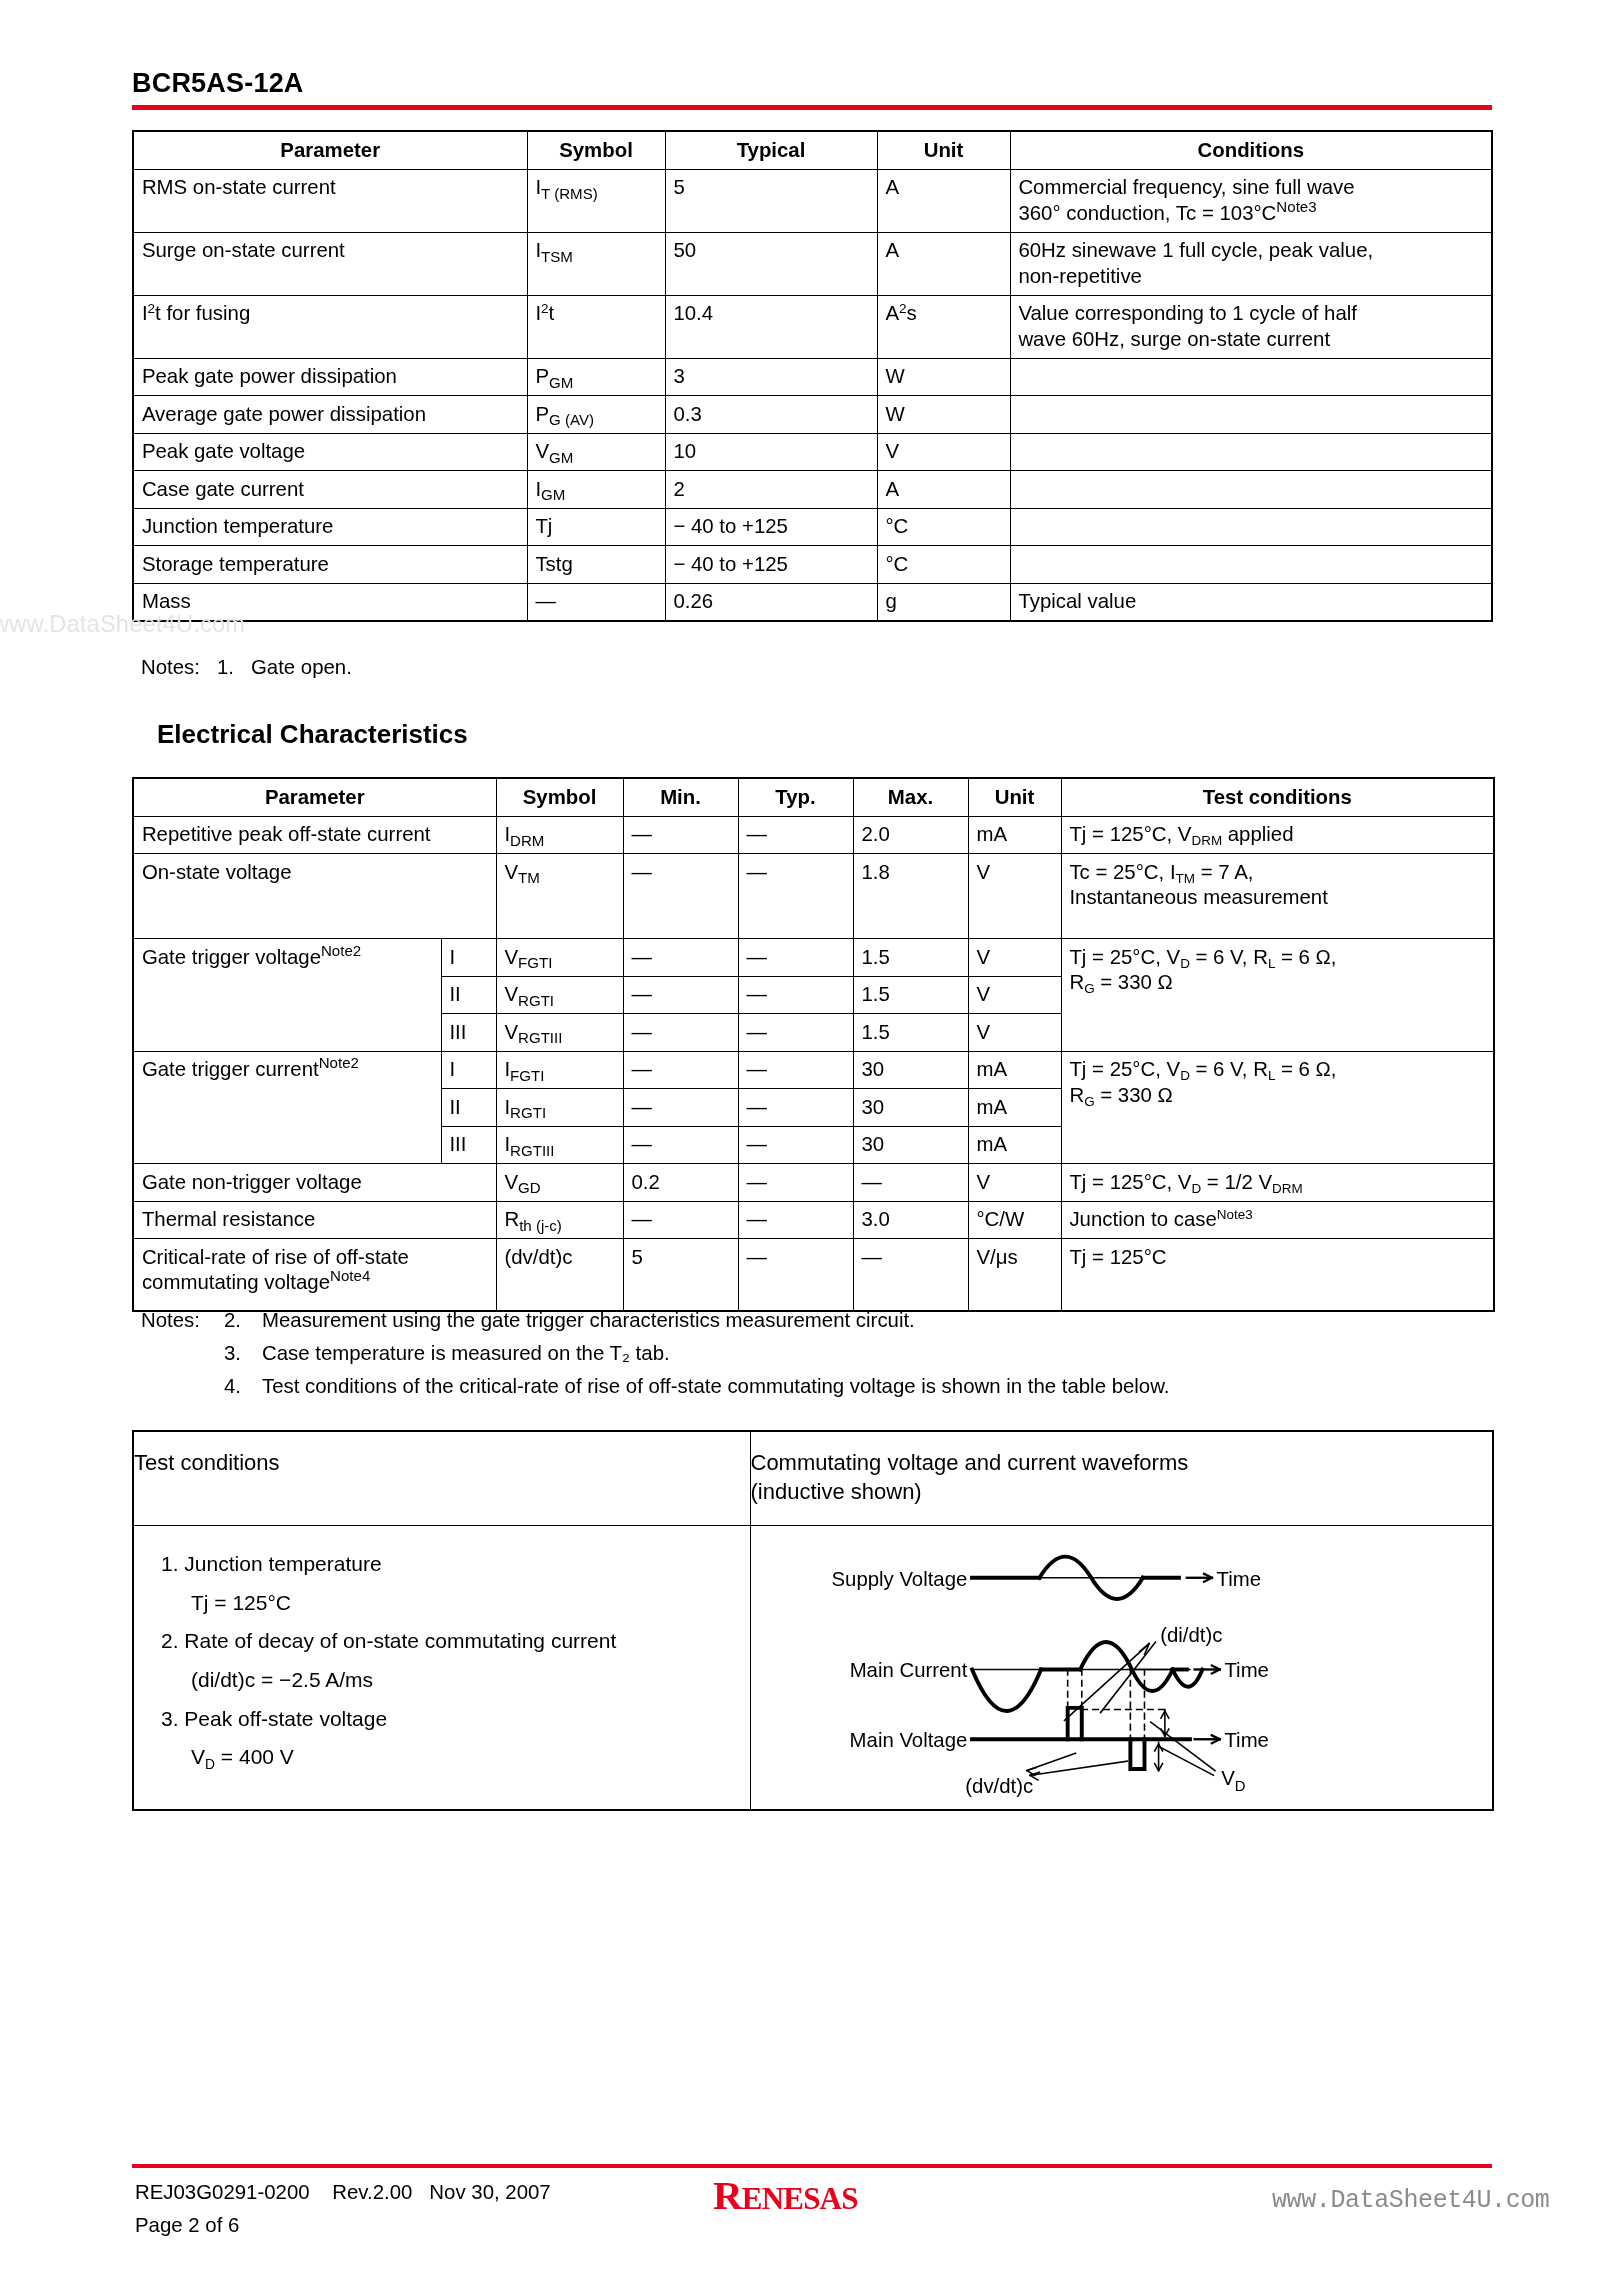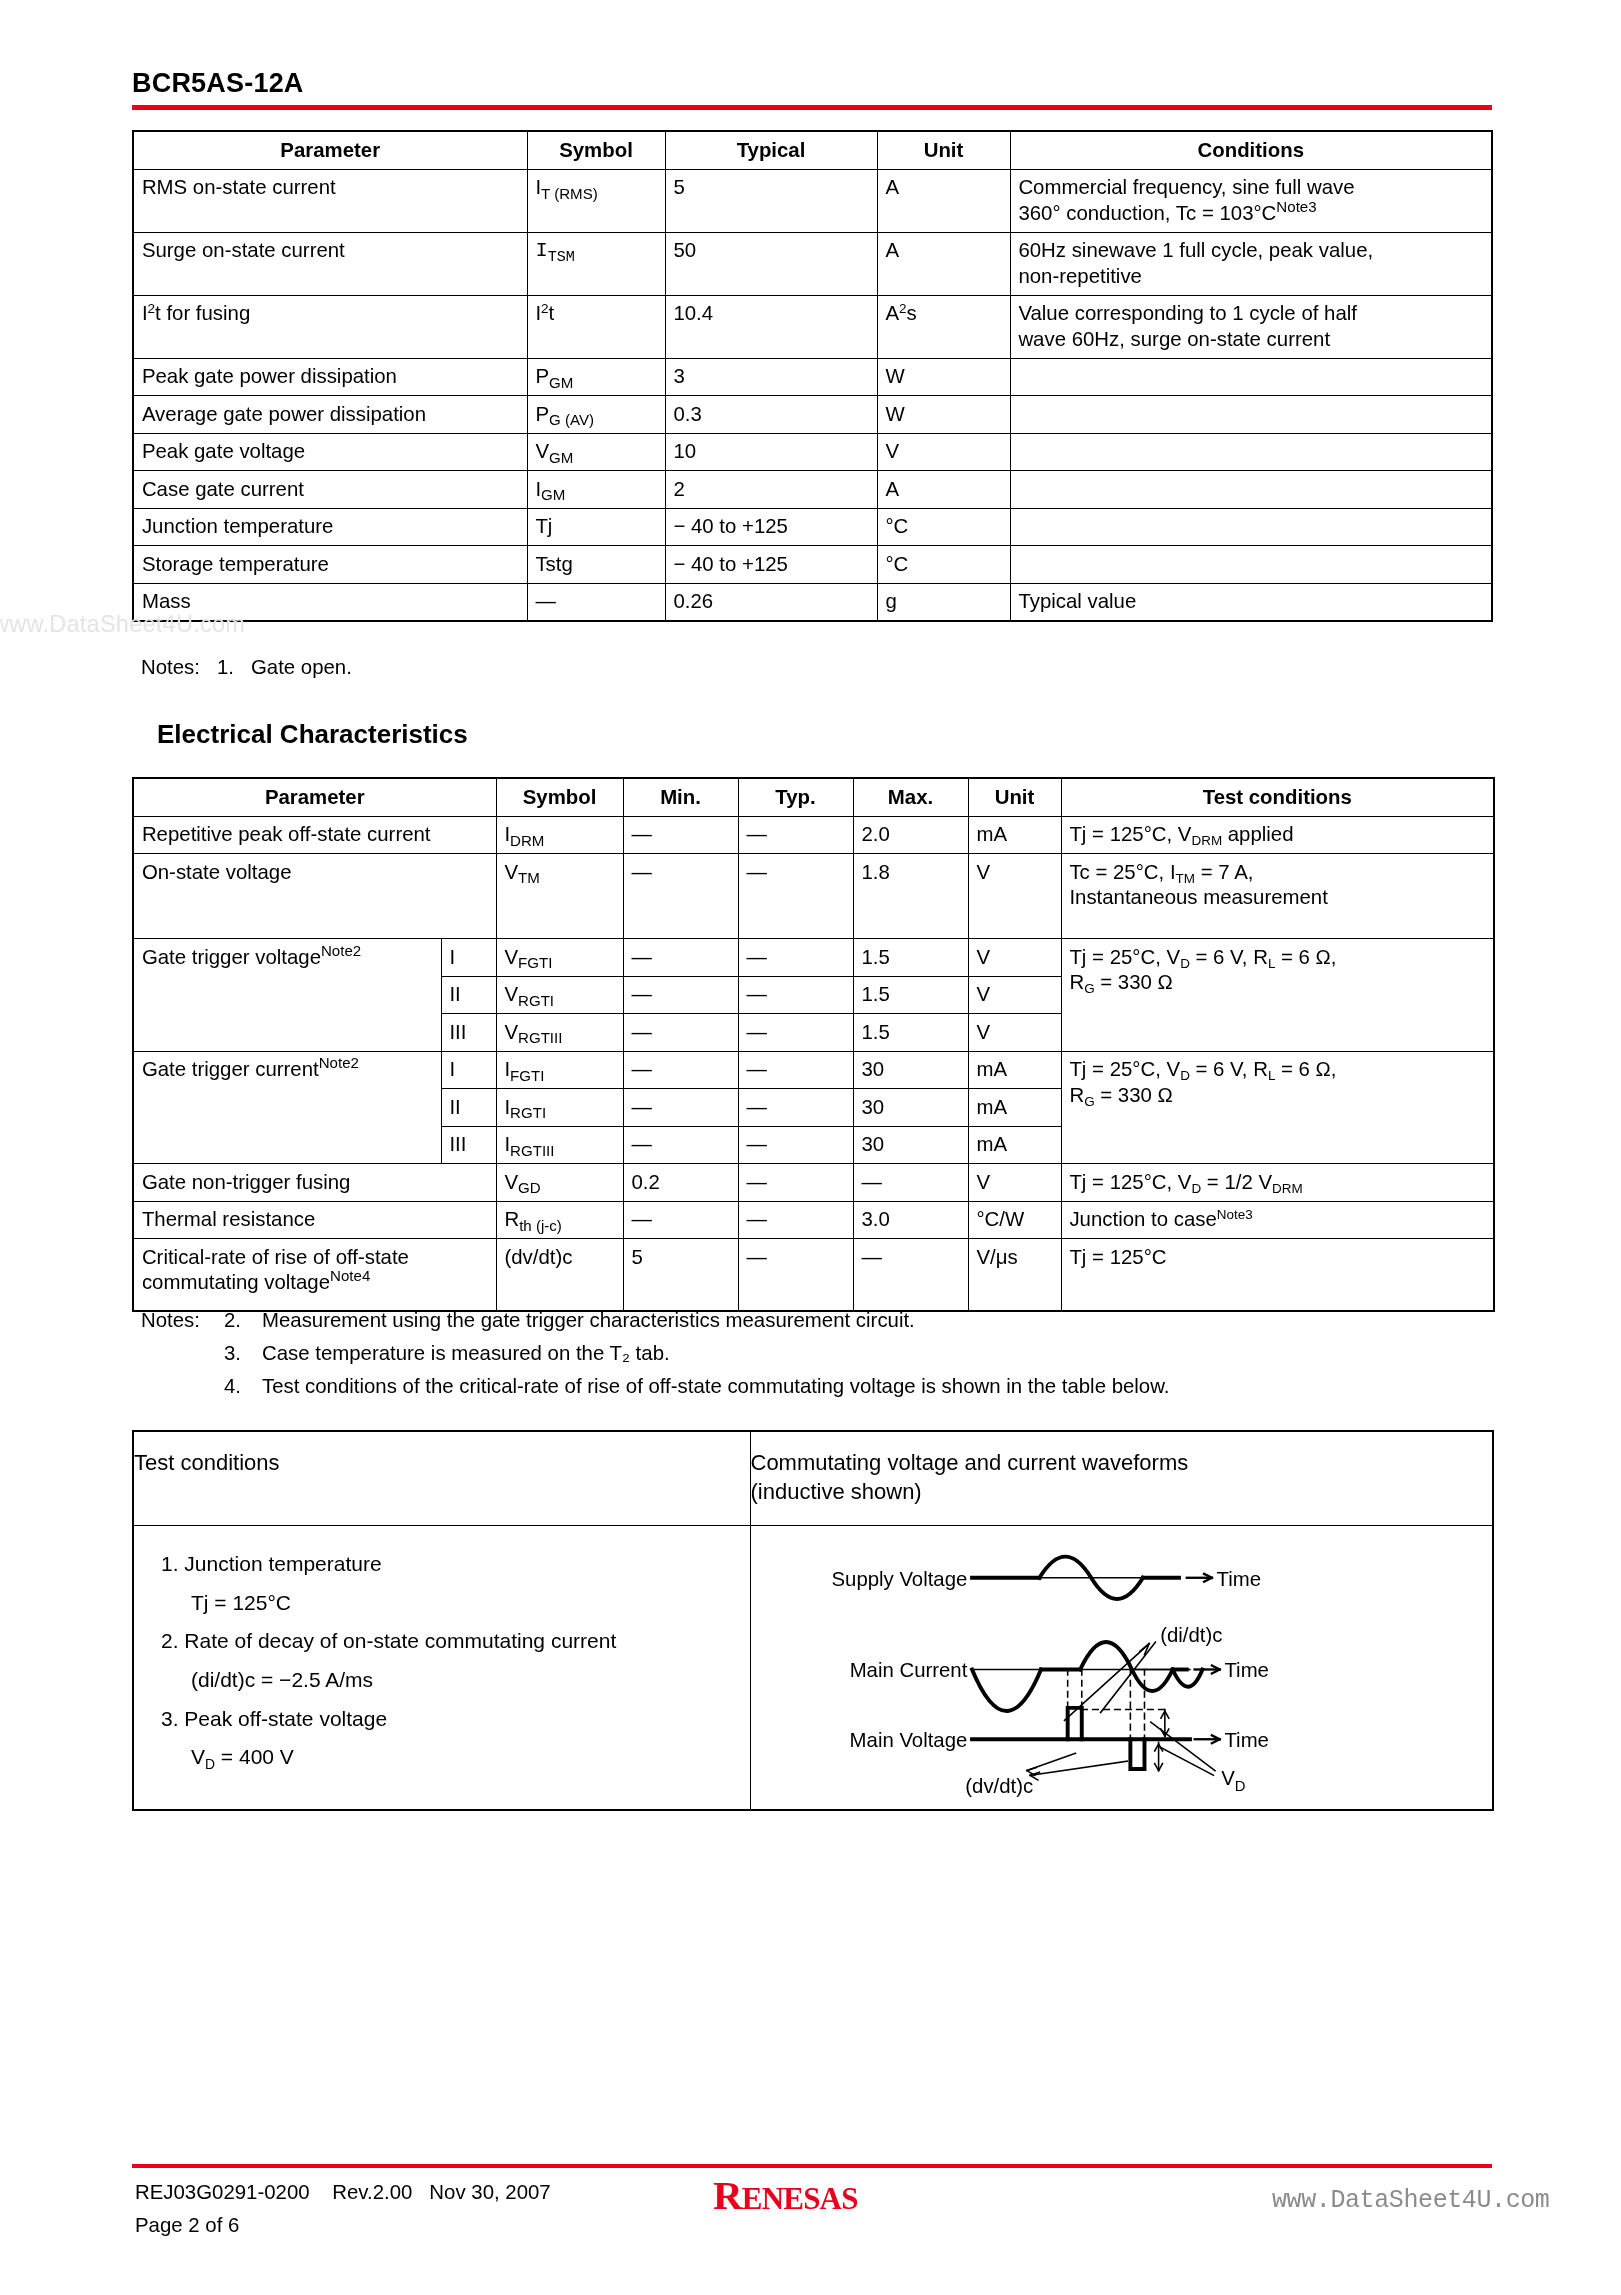--- a/index.html
+++ b/index.html
@@ -141,21 +141,21 @@
           <td class="c mid" style="vertical-align: top;">I<sub class="sm">T (RMS)</sub></td>
           <td class="c">5</td>
           <td class="c">A</td>
           <td>
             <div>Commercial frequency, sine full wave</div>
             <div>360° conduction, Tc = 103°C<sup class="sm">Note3</sup></div>
           </td>
         </tr>
         <tr>
           <td style="height: 61px;">Surge on-state current</td>
-          <td class="c mid" style="vertical-align: top; font-family: Liberation Mono, monospace;">I<sub class="sm">TSM</sub></td>
+          <td class="c mid" style="vertical-align: top;">I<sub class="sm">TSM</sub></td>
           <td class="c">50</td>
           <td class="c">A</td>
           <td>
             <div>60Hz sinewave 1 full cycle, peak value,</div>
             <div>non-repetitive</div>
           </td>
         </tr>
         <tr>
           <td style="height: 61px;">I<sup>2</sup>t for fusing</td>
           <td class="c mid" style="vertical-align: top;">I<sup>2</sup>t</td>
@@ -326,21 +326,21 @@
         </tr>
         <tr>
           <td class="c mid">III</td>
           <td class="c mid">I<sub class="sm">RGTIII</sub></td>
           <td class="c mid">—</td>
           <td class="c mid">—</td>
           <td class="c mid">30</td>
           <td class="c mid">mA</td>
         </tr>
         <tr>
-          <td colspan="2">Gate non-trigger fusing</td>
+          <td colspan="2">Gate non-trigger voltage</td>
           <td class="c mid">V<sub class="sm">GD</sub></td>
           <td class="c mid">0.2</td>
           <td class="c mid">—</td>
           <td class="c mid">—</td>
           <td class="c mid">V</td>
           <td>Tj = 125°C, V<sub>D</sub> = 1/2 V<sub>DRM</sub></td>
         </tr>
         <tr>
           <td colspan="2">Thermal resistance</td>
           <td class="c mid">R<sub class="sm">th (j-c)</sub></td>

